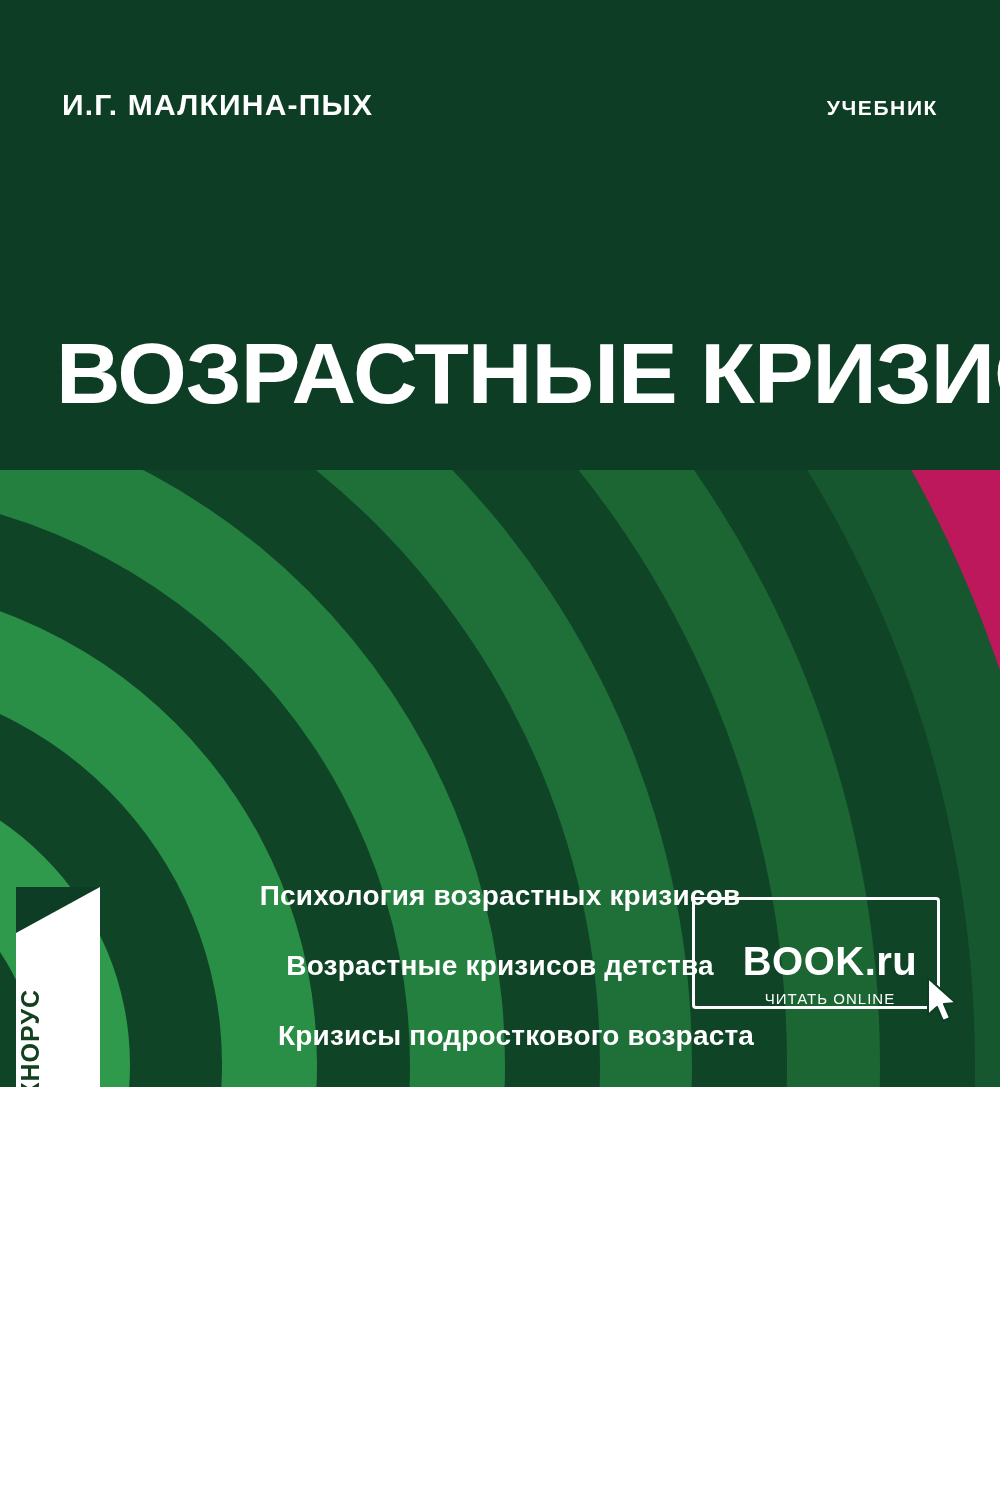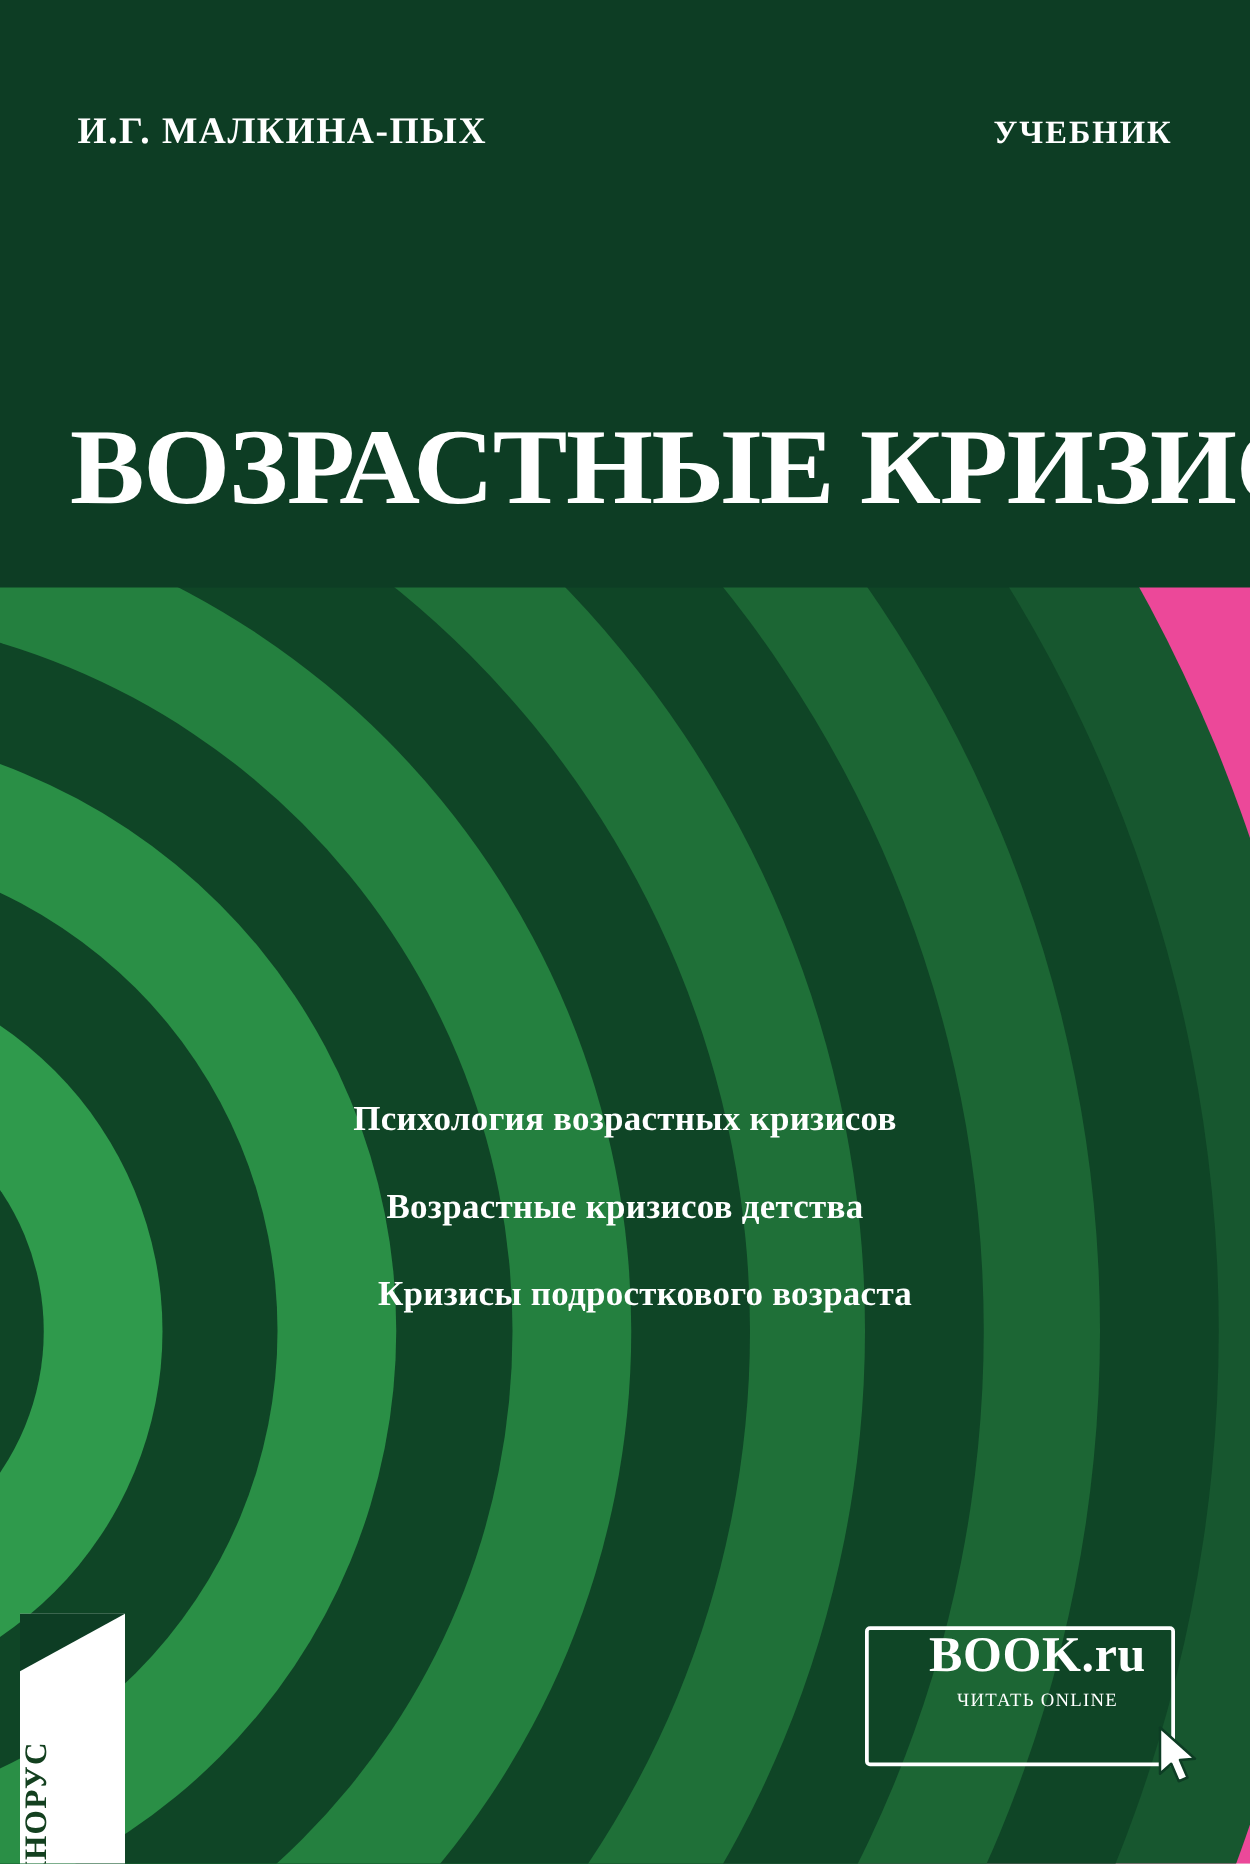--- a/index.html
+++ b/index.html
@@ -3,24 +3,24 @@
 <meta charset="utf-8">
 <style>
   html, body {
     margin: 0;
     padding: 0;
     background: #ffffff;
   }
   .cover {
     position: relative;
     width: 1000px;
-    height: 1491px;
+    height: 1087px;
     overflow: hidden;
-    background: #ec4899;
-    font-family: Liberation Serif, serif;
+    background: #be185d;
+    font-family: Liberation Sans, sans-serif;
   }
 
   
   .arcs {
     position: absolute;
     left: 0;
     top: 0;
     width: 1000px;
     height: 1491px;
     overflow: hidden;
@@ -66,21 +66,21 @@
   }
   .author {
     color: #ffffff;
     font-size: 30px;
     font-weight: bold;
     letter-spacing: 1.2px;
     white-space: nowrap;
   }
   .kind {
     color: #ffffff;
-    font-size: 26px;
+    font-size: 21px;
     font-weight: bold;
     letter-spacing: 1.6px;
     white-space: nowrap;
     margin-left: 47px;
   }
 
   
   .title-wrap {
     position: absolute;
     left: 0;
@@ -178,21 +178,21 @@
     right: 60px;
     bottom: 78px;
     width: 248px;
     height: 112px;
     border: 3px solid #ffffff;
     border-radius: 4px;
     box-sizing: border-box;
     display: flex;
     flex-direction: column;
     align-items: center;
-    justify-content: flex-start;
+    justify-content: flex-end;
     padding-left: 28px;
   }
   .badge-main {
     color: #ffffff;
     font-size: 40px;
     font-weight: bold;
     letter-spacing: 0.5px;
     line-height: 1;
   }
   .badge-sub {

